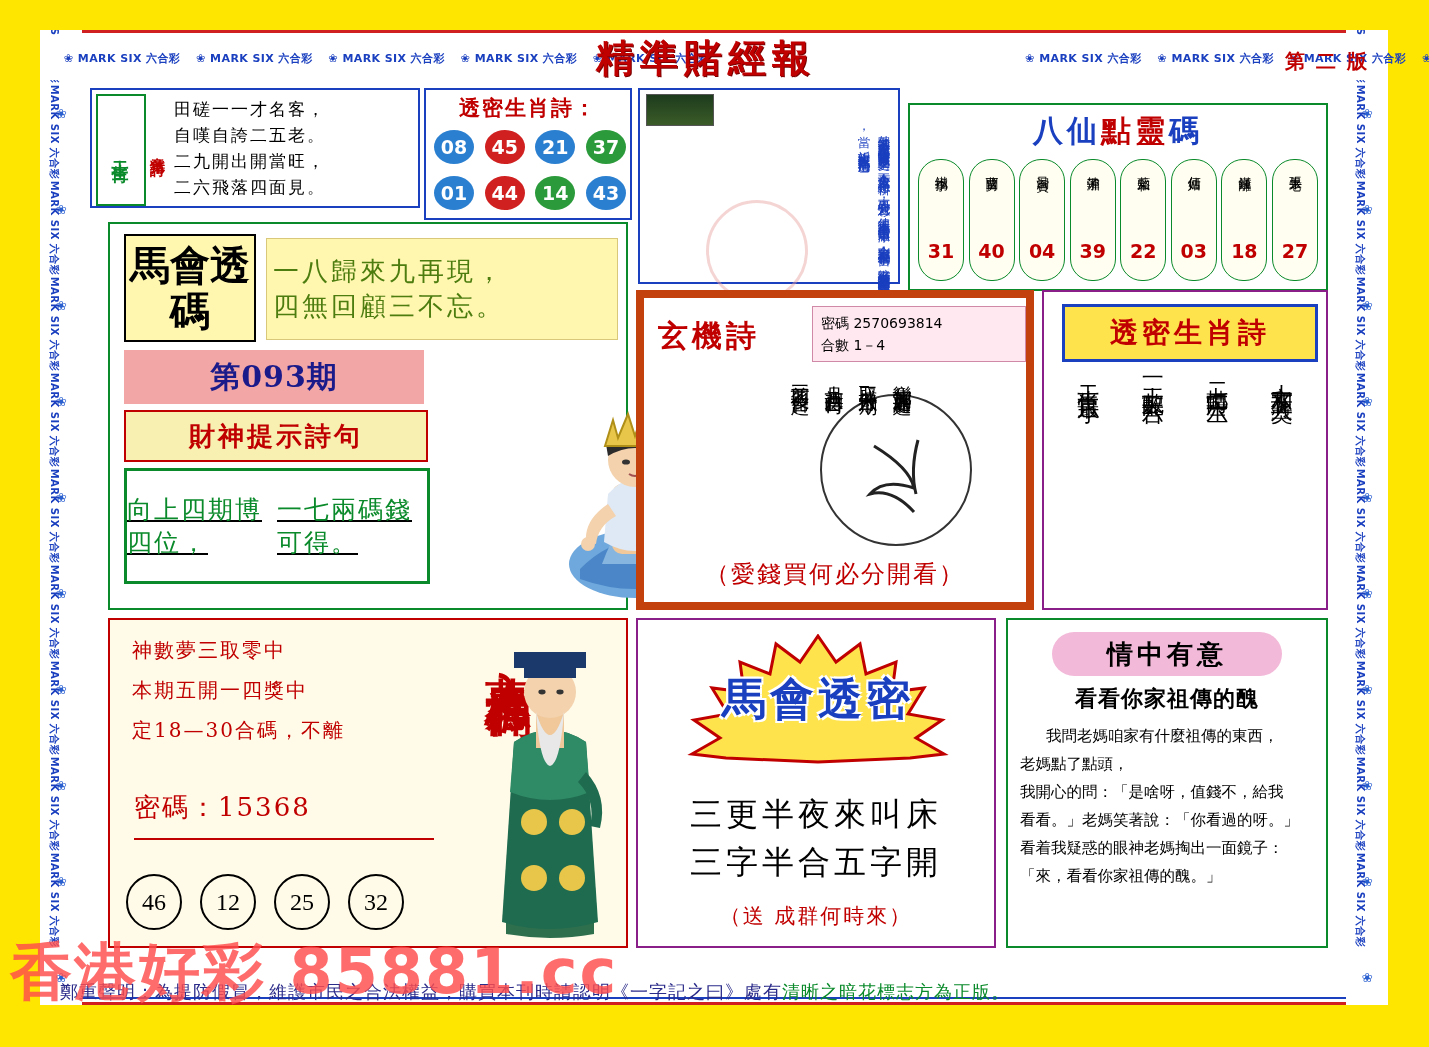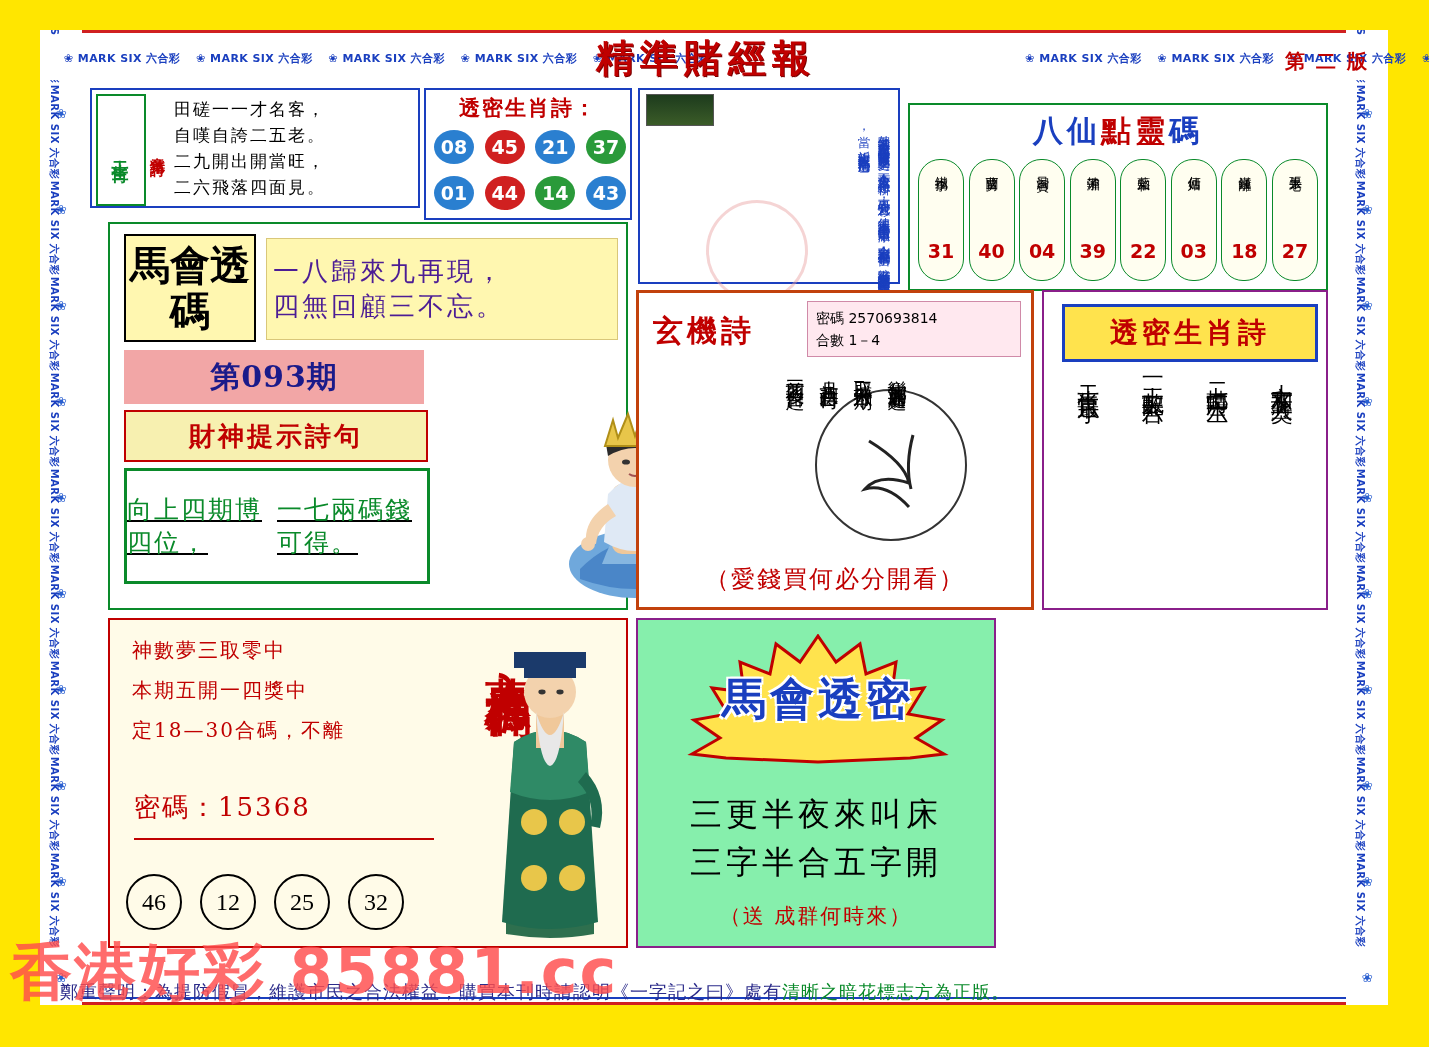--- a/index.html
+++ b/index.html
@@ -158,21 +158,21 @@
     display:flex;align-items:center;justify-content:center;
     font-family:"DejaVu Serif",serif;font-weight:bold;font-size:40px;color:#000;
     line-height:46px;text-align:center;
   }
   #matouma .poem{
     position:absolute;left:156px;top:14px;width:350px;height:100px;
     background:#fff7b0;border:1px solid #d9c77a;
     display:flex;flex-direction:column;justify-content:center;
   }
   #matouma .poem div{
-    font-family:"DejaVu Serif",serif;font-size:26px;color:#4c1d95;letter-spacing:3px;padding-left:6px;
+    font-family:"DejaVu Serif",serif;font-size:26px;color:#4d7c0f;letter-spacing:3px;padding-left:6px;
   }
   #matouma .issue{
     position:absolute;left:14px;top:126px;width:300px;height:54px;
     background:#f2a6a6;display:flex;align-items:center;justify-content:center;
     font-family:"DejaVu Serif",serif;font-weight:bold;font-size:30px;color:#1a1a8a;letter-spacing:1px;
   }
   #matouma .caishen{
     position:absolute;left:14px;top:186px;width:300px;height:48px;
     background:#f7f0b0;border:2px solid #c00000;
     display:flex;align-items:center;justify-content:center;
@@ -183,21 +183,21 @@
     background:#fff;border:3px solid #0a8a2a;
     display:flex;flex-direction:row;justify-content:center;align-items:center;text-decoration:underline;
   }
   #matouma .greenbox div{
     font-family:"DejaVu Serif",serif;font-size:25px;color:#0a8a2a;letter-spacing:2px;
   }
   
   .deity{position:absolute;}
   #deity1{left:440px;top:140px;width:170px;height:240px;}
   
-  #xuanji{left:628px;top:290px;width:398px;height:320px;background:#ffffff;border:3px solid #c2410c;}
+  #xuanji{left:628px;top:290px;width:398px;height:320px;background:#ffffff;border:8px solid #c2410c;}
   #xuanji .ttl{
     position:absolute;left:14px;top:18px;
     font-family:"DejaVu Serif",serif;font-weight:bold;font-size:30px;color:#c00000;letter-spacing:4px;
   }
   #xuanji .codebox{
     position:absolute;left:168px;top:8px;width:214px;height:56px;
     background:#ffe8ef;border:1px solid #d08aa8;
     font-family:"DejaVu Sans",sans-serif;font-size:14px;color:#000;
     padding:5px 8px;box-sizing:border-box;line-height:22px;
   }
@@ -255,21 +255,21 @@
     font-family:Liberation Serif, serif;font-size:24px;color:#000;
   }
   #shenshu .vbig{
     position:absolute;right:86px;top:14px;
     writing-mode:vertical-rl;text-orientation:upright;
     font-family:"DejaVu Serif",serif;font-weight:bold;font-size:46px;color:#c00000;
     letter-spacing:6px;
   }
   #deity2{position:absolute;left:470px;top:622px;width:160px;height:320px;}
   
-  #toumi2{left:628px;top:618px;width:360px;height:330px;background:#86efac;border:2px solid #8a1f8a;}
+  #toumi2{left:628px;top:618px;width:360px;height:330px;background:#ffffff;border:2px solid #8a1f8a;}
   #toumi2 .starwrap{
     position:absolute;left:16px;top:14px;width:328px;height:130px;
   }
   #toumi2 .startxt{
     position:absolute;left:0;top:0;width:100%;height:100%;
     display:flex;align-items:center;justify-content:center;
     font-family:"DejaVu Serif",serif;font-weight:bold;font-size:44px;
     color:#1a3fbf;letter-spacing:4px;
     text-shadow:2px 2px 0 #fff,-2px -2px 0 #fff,2px -2px 0 #fff,-2px 2px 0 #fff;
   }
@@ -608,20 +608,32 @@
       </svg>
       <div class="startxt">馬會透密</div>
     </div>
     <div class="lines">
       <div>三更半夜來叫床</div>
       <div>三字半合五字開</div>
     </div>
     <div class="foot">（送  成群何時來）</div>
   </div>
 
+  <div class="box" id="qing">
+    <div class="oval">情中有意</div>
+    <div class="sub">看看你家祖傳的醜</div>
+    <div class="body">
+      <p class="ind">我問老媽咱家有什麼祖傳的東西，</p>
+      <p>老媽點了點頭，</p>
+      <p>我開心的問：「是啥呀，值錢不，給我</p>
+      <p>看看。」老媽笑著說：「你看過的呀。」</p>
+      <p>看着我疑惑的眼神老媽掏出一面鏡子：</p>
+      <p>「來，看看你家祖傳的醜。」</p>
+    </div>
+  </div>
 
   <div class="disclaimer">
     <span>鄭重聲明：為提防假冒，維護市民之合法權益，購買本刊時請認明《一字記之曰》處有</span><span class="hl">清晰之暗花標志方為正版。</span>
   </div>
 
   <div class="watermark">香港好彩 85881.cc</div>
 
 </div>
 
 </body></html>

